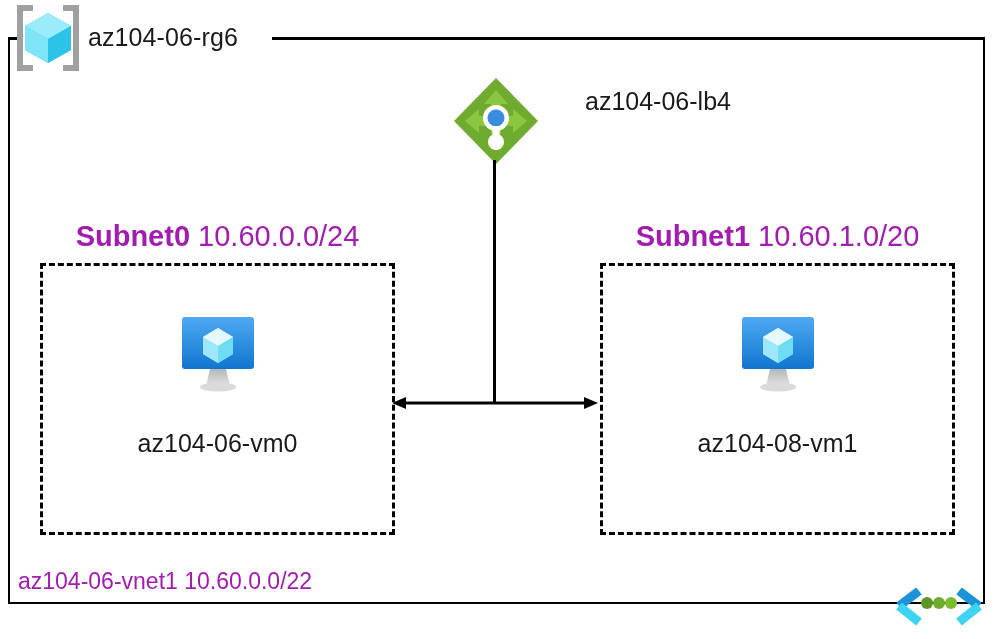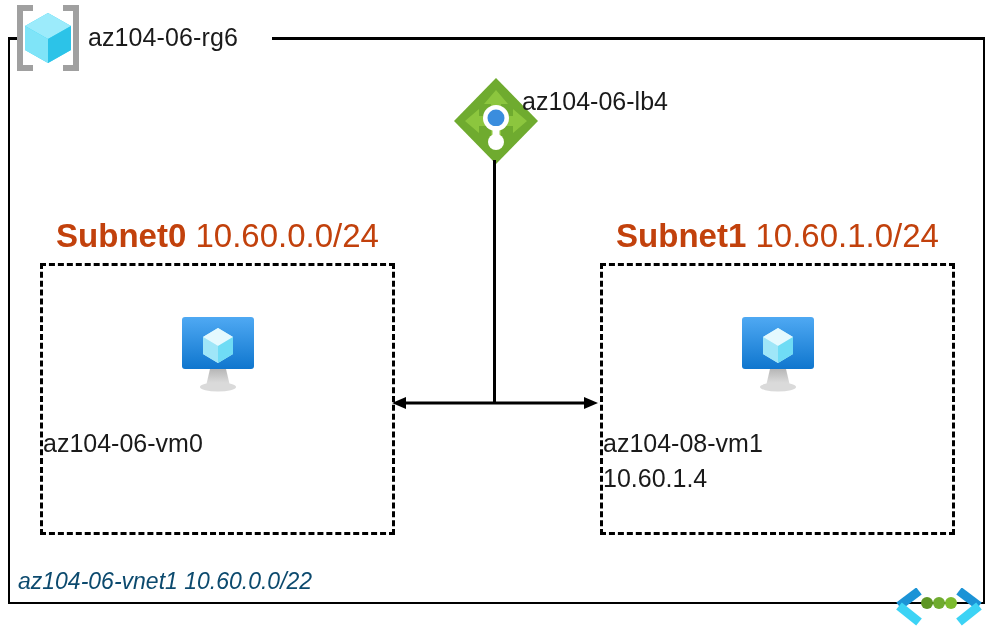--- a/index.html
+++ b/index.html
@@ -34,39 +34,39 @@
   }
 
   
   .rg-icon{position:absolute;left:12px;top:3px;width:72px;height:70px;}
   .rg-icon svg{display:block;}
 
   
   .lb-icon{position:absolute;left:452px;top:76px;width:88px;height:92px;}
   .lb-icon svg{display:block;}
   .lb-labels{
-    position:absolute;left:522px;top:84px;
+    position:absolute;left:585px;top:84px;
     font-size:25px;line-height:35px;white-space:nowrap;color:#1a1a1a;
   }
   .lb-labels div{height:35px;}
 
   
   .lb-stem{
     position:absolute;left:493px;top:160px;width:3px;height:243px;
     background:#000000;
   }
   .connector{
     position:absolute;left:390px;top:394px;width:210px;height:18px;
   }
   .connector svg{display:block;}
 
   
   .subnet-title{
     position:absolute;top:219px;
-    font-size:33px;line-height:34px;white-space:nowrap;color:#c2410c;
+    font-size:29px;line-height:34px;white-space:nowrap;color:#a21caf;
   }
   .subnet-title .name{font-weight:bold;}
   .subnet-title .cidr{font-weight:normal;}
   .subnet0-title{left:40px;width:355px;text-align:center;}
   .subnet1-title{left:600px;width:355px;text-align:center;}
 
   .subnet-box{
     position:absolute;top:263px;width:355px;height:272px;
     box-sizing:border-box;
     border:3px dashed #000000;
@@ -76,28 +76,28 @@
 
   
   .vm{position:absolute;top:0;left:0;width:100%;height:100%;}
   .vm-icon{
     position:absolute;left:50%;top:48px;width:88px;height:82px;
     margin-left:-44px;
   }
   .vm-icon svg{display:block;}
   .vm-labels{
     position:absolute;left:0;top:160px;width:100%;
-    font-size:25px;line-height:35px;color:#1a1a1a;
+    text-align:center;font-size:25px;line-height:35px;color:#1a1a1a;
   }
   .vm-labels div{height:35px;}
 
   
   .vnet-label{
     position:absolute;left:18px;top:565px;
-    font-size:23px;line-height:32px;white-space:nowrap;color:#0c4a6e;font-style:italic;
+    font-size:23px;line-height:32px;white-space:nowrap;color:#a21caf;
   }
   .vnet-icon{
     position:absolute;left:889px;top:588px;width:100px;height:46px;
   }
   .vnet-icon svg{display:block;}
 </style>
 </head>
 <body>
 
 <div class="canvas">
@@ -177,21 +177,21 @@
           <polygon points="44,32 59,23 59,40 44,49" fill="#6FDCF5"></polygon>
         </svg>
       </div>
       <div class="vm-labels">
         <div>az104-06-vm0</div>
       </div>
     </div>
   </div>
 
   <div class="subnet-title subnet1-title">
-    <span class="name">Subnet1</span><span>&nbsp;</span><span class="cidr">10.60.1.0/24</span>
+    <span class="name">Subnet1</span><span>&nbsp;</span><span class="cidr">10.60.1.0/20</span>
   </div>
 
   <div class="subnet-box subnet1-box">
     <div class="vm">
       <div class="vm-icon">
         <svg width="88" height="82" viewBox="0 0 88 82" xmlns="http://www.w3.org/2000/svg">
           <defs>
             <linearGradient id="vmgrad1" x1="0" y1="0" x2="0" y2="1">
               <stop offset="0%" stop-color="#4FA9F3"></stop>
               <stop offset="100%" stop-color="#0F76CE"></stop>
@@ -205,21 +205,20 @@
           <path d="M36 55 L52 55 L56 72 L32 72 Z" fill="url(#standgrad1)"></path>
           <ellipse cx="44" cy="73" rx="18" ry="4.5" fill="#DADADA"></ellipse>
           <polygon points="44,14 59,23 59,40 44,49 29,40 29,23" fill="#BEEFFB"></polygon>
           <polygon points="44,14 59,23 44,32 29,23" fill="#E4F9FE"></polygon>
           <polygon points="29,23 44,32 44,49 29,40" fill="#9FE6F8"></polygon>
           <polygon points="44,32 59,23 59,40 44,49" fill="#6FDCF5"></polygon>
         </svg>
       </div>
       <div class="vm-labels">
         <div>az104-08-vm1</div>
-        <div>10.60.1.4</div>
       </div>
     </div>
   </div>
 
   <div class="vnet-label">az104-06-vnet1 10.60.0.0/22</div>
 
   <div class="vnet-icon">
     <svg width="100" height="46" viewBox="0 0 100 46" xmlns="http://www.w3.org/2000/svg">
 
       <path d="M30 3 L10 18" stroke="#1B93D6" stroke-width="9" stroke-linecap="butt" fill="none"></path>

